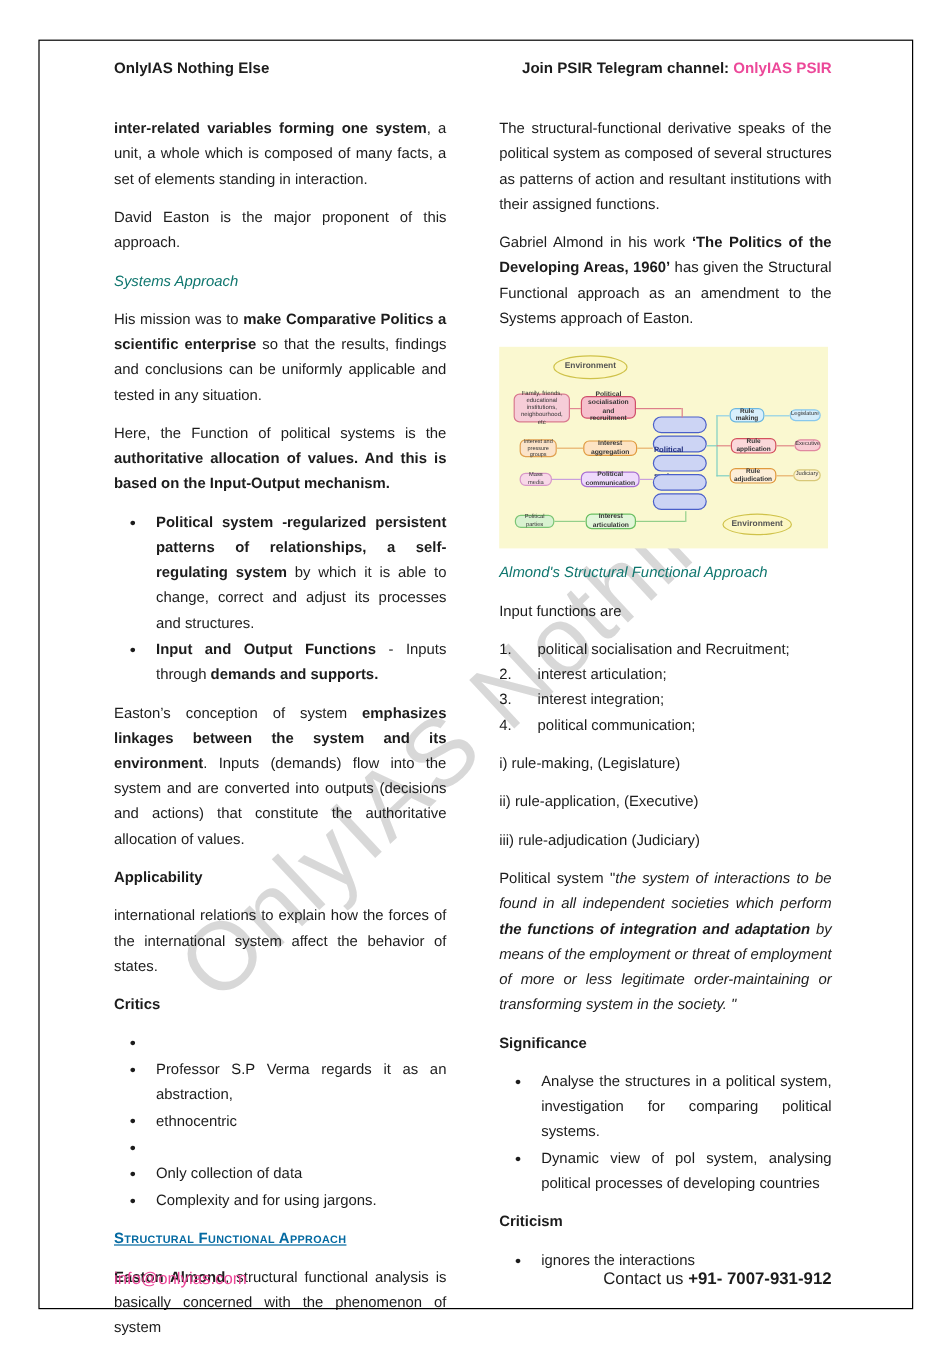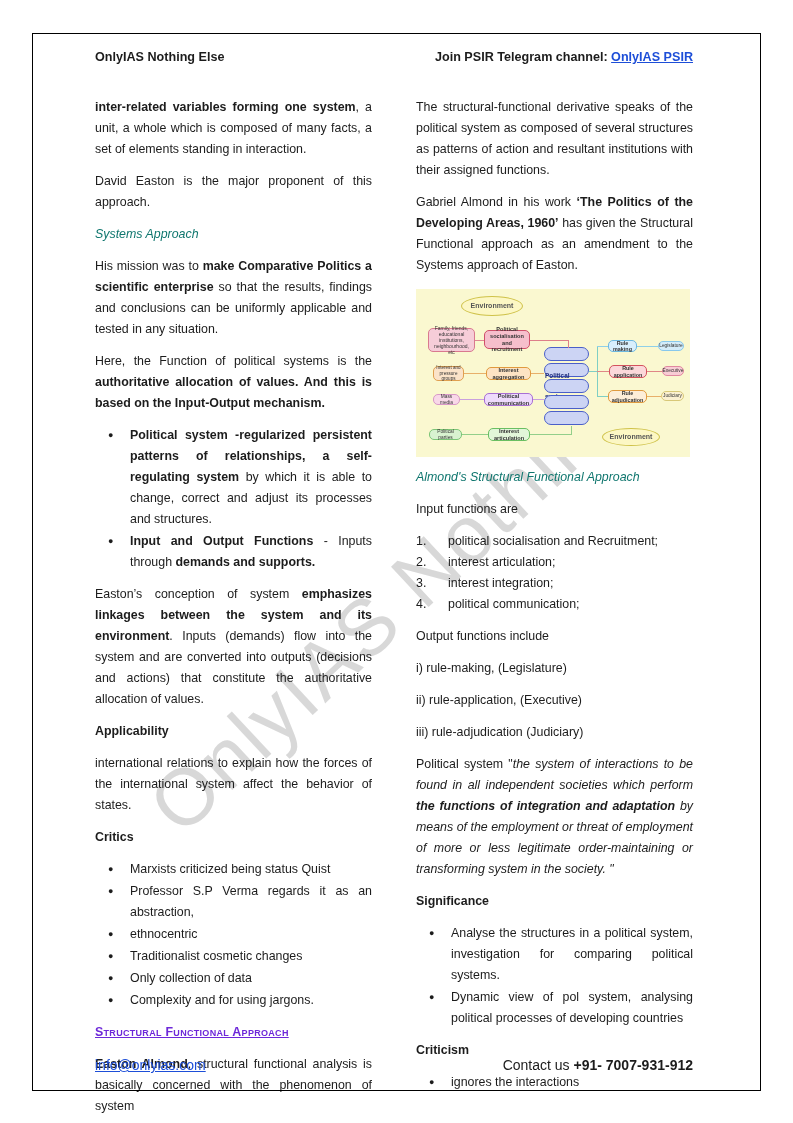--- a/index.html
+++ b/index.html
@@ -3,30 +3,30 @@
 <meta charset="utf-8">
 <style>
   html,body{margin:0;padding:0;background:#ffffff;}
   .page{position:relative;width:793px;height:1123px;background:#fff;overflow:hidden;
         font-family:"Liberation Sans",sans-serif;font-size:12.4px;color:#1c1c1c;}
   .border-frame{position:absolute;left:32px;top:33px;width:727px;height:1056px;border:1.6px solid #000;z-index:2;pointer-events:none;}
   .watermark{position:absolute;left:10px;top:560px;width:760px;text-align:center;
         transform:rotate(-43deg);font-size:80px;color:#b9b9b9;opacity:.55;white-space:nowrap;z-index:0;letter-spacing:2px;}
   .content{position:absolute;left:95px;top:50px;width:598px;z-index:1;}
   .page-header{display:flex;justify-content:space-between;font-weight:bold;font-size:12.6px;}
-  .link{color:#1d4ed8;text-decoration:underline;cursor:pointer;}
+  .link{color:#ec4899;cursor:pointer;}
   .columns{display:flex;gap:44px;margin-top:33px;}
   .col{width:277px;text-align:justify;line-height:21px;}
   .col p{margin:0 0 11px 0;}
   .b{font-weight:bold;}
   .i{font-style:italic;}
   .bi{font-weight:bold;font-style:italic;}
   .h-italic{color:#0f766e;font-style:italic;margin:2px 0 11px 0;}
   .h-bold{font-weight:bold;margin:4px 0 11px 0;}
-  .h-blue{color:#6d28d9;font-weight:bold;font-variant:small-caps;text-decoration:underline;letter-spacing:.3px;margin:4px 0 12px 0;}
+  .h-blue{color:#0369a1;font-weight:bold;font-variant:small-caps;text-decoration:underline;letter-spacing:.3px;margin:4px 0 12px 0;}
   .li{display:flex;margin:0 0 1px 0;}
   .li .dot{flex:0 0 22px;margin-left:13px;font-size:9px;line-height:21px;}
   .li .txt{flex:1;text-align:justify;}
   .nli{display:flex;margin:0;}
   .nli .num{flex:0 0 32px;}
   .nli .txt{flex:1;}
   .list-block{margin:0 0 11px 0;}
   .quote .i, .quote .bi{font-family:"Liberation Sans",sans-serif;}
   
   .figure{position:relative;width:274px;height:168px;background:#FAF8D0;margin:13px 0 10px 0;}
@@ -91,33 +91,31 @@
         </div>
 
         <p><span>Easton’s conception of system </span><span class="b">emphasizes linkages between the system and its environment</span><span>. Inputs (demands) flow into the system and are converted into outputs (decisions and actions) that constitute the authoritative allocation of values.</span></p>
         <p class="h-bold">Applicability</p>
         <p>international relations to explain how the forces of the international system affect the behavior of states.</p>
         <p class="h-bold">Critics</p>
 
         <div class="list-block">
           <div class="li">
               <span class="dot">●</span>
-              <span class="txt">Marxists criticized  being status Quist</span>
             </div>
           <div class="li">
               <span class="dot">●</span>
               <span class="txt">Professor S.P Verma regards it as an abstraction,</span>
             </div>
           <div class="li">
               <span class="dot">●</span>
               <span class="txt">ethnocentric</span>
             </div>
           <div class="li">
               <span class="dot">●</span>
-              <span class="txt">Traditionalist cosmetic changes</span>
             </div>
           <div class="li">
               <span class="dot">●</span>
               <span class="txt">Only collection of data</span>
             </div>
           <div class="li">
               <span class="dot">●</span>
               <span class="txt">Complexity and for using jargons.</span>
             </div>
         </div>
@@ -193,21 +191,20 @@
           <div class="nli">
               <span class="num">3.</span>
               <span class="txt">interest integration;</span>
             </div>
           <div class="nli">
               <span class="num">4.</span>
               <span class="txt">political communication;</span>
             </div>
         </div>
 
-        <p>Output functions include</p>
         <p>i) rule-making, (Legislature)</p>
         <p>ii) rule-application, (Executive)</p>
         <p>iii) rule-adjudication (Judiciary)</p>
 
         <p class="quote"><span>Political system "</span><span class="i">the system of interactions to be found in all independent societies which perform </span><span class="bi">the functions of integration and adaptation</span><span class="i"> by means of the employment or threat of employment of more or less legitimate order-maintaining or transforming system in the society. "</span></p>
 
         <p class="h-bold">Significance</p>
         <div class="list-block">
           <div class="li">
               <span class="dot">●</span>

